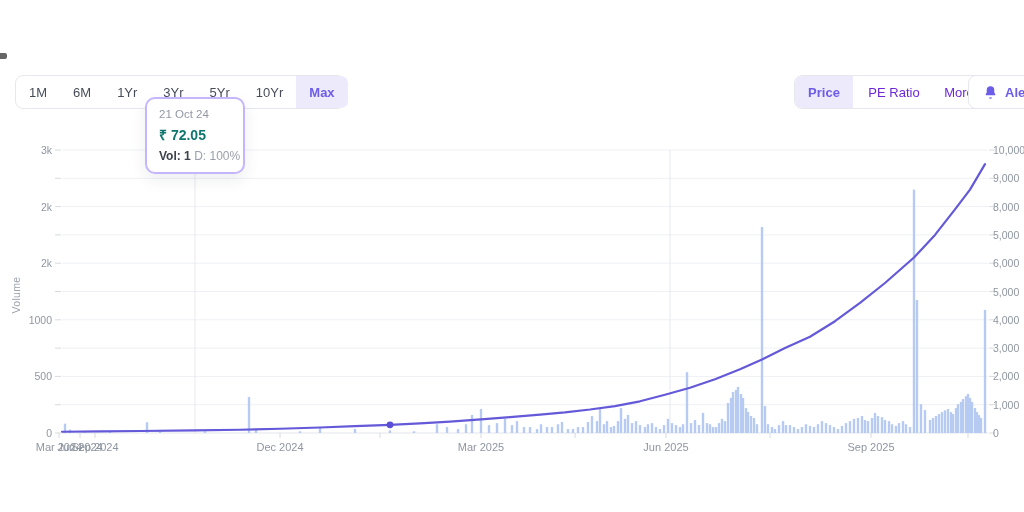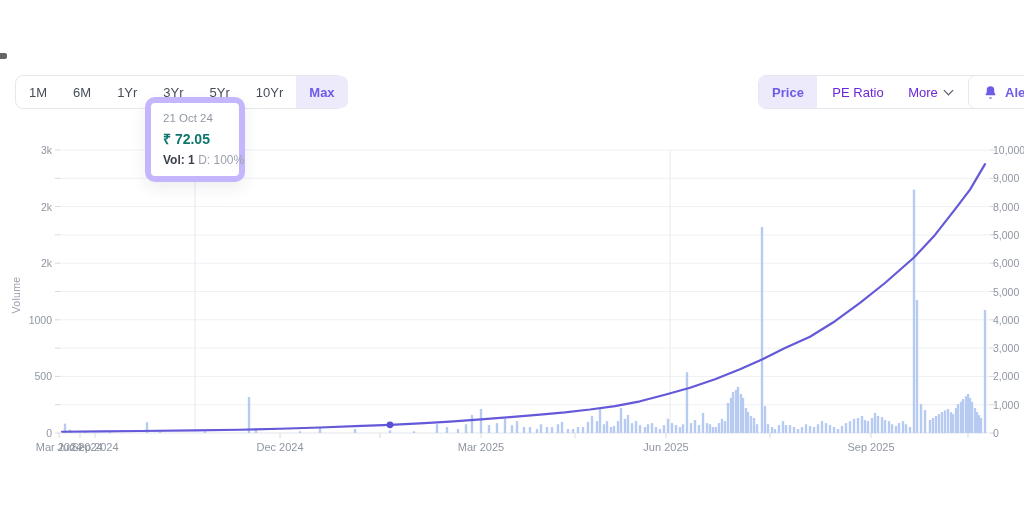--- a/index.html
+++ b/index.html
@@ -13,40 +13,40 @@
     background:#fff;border:1px solid #e7e8ed;border-radius:8px;box-sizing:border-box;
   }
   .range-group{left:15px;width:330px;}
   .range-btn{
     flex:1 1 auto;display:flex;align-items:center;justify-content:center;
     font-size:13px;font-weight:500;color:#474d59;cursor:pointer;white-space:nowrap;
     padding:0 13px;background:transparent;border:none;border-radius:7px;
     font-family:"Liberation Sans",sans-serif;
   }
   .range-btn.active{background:#edeafb;color:#6c5ce7;font-weight:700;border-radius:0 7px 7px 0;}
-  .metric-group{left:758px;width:223px;}
+  .metric-group{left:794px;width:223px;}
   .metric-btn{
     display:flex;align-items:center;justify-content:center;font-size:13px;
     color:#6d28d9;cursor:pointer;white-space:nowrap;background:transparent;border:none;
     font-family:"Liberation Sans",sans-serif;font-weight:400;
   }
   .metric-btn.active{background:#edeafb;color:#6c5ce7;font-weight:700;border-radius:7px 0 0 7px;}
   .seg-price{width:58px;}
   .seg-pe{width:82px;}
   .seg-more{width:62px;}
   .chevron{
     display:inline-block;width:6px;height:6px;border-right:1.6px solid #474d59;
     border-bottom:1.6px solid #474d59;transform:rotate(45deg);margin-left:7px;margin-top:-4px;
   }
   .alerts-group{left:968px;width:100px;justify-content:flex-start;align-items:center;padding-left:14px;gap:7px;}
   .alerts-label{font-size:13px;font-weight:700;color:#6c5ce7;}
   
   .tooltip{
     position:absolute;left:145px;top:97px;width:100px;box-sizing:border-box;
-    background:#fff;border:6px solid #c4b5fd;border-radius:10px;
+    background:#fff;border:2px solid #c4b5fd;border-radius:10px;
     box-shadow:0 6px 16px rgba(30,35,60,.08);padding:9px 12px;z-index:5;
   }
   .tt-date{font-size:11.5px;color:#9298a3;}
   .tt-price{font-size:14px;font-weight:700;color:#0f766e;margin-top:5px;}
   .tt-vol{font-size:12px;margin-top:5px;white-space:nowrap;}
   .tt-vol .dark{color:#3c414c;font-weight:600;}
   .tt-vol .grey{color:#9aa0ab;font-weight:400;}
   
   #chart-svg{position:absolute;left:0;top:0;z-index:1;}
   .axis-label{

